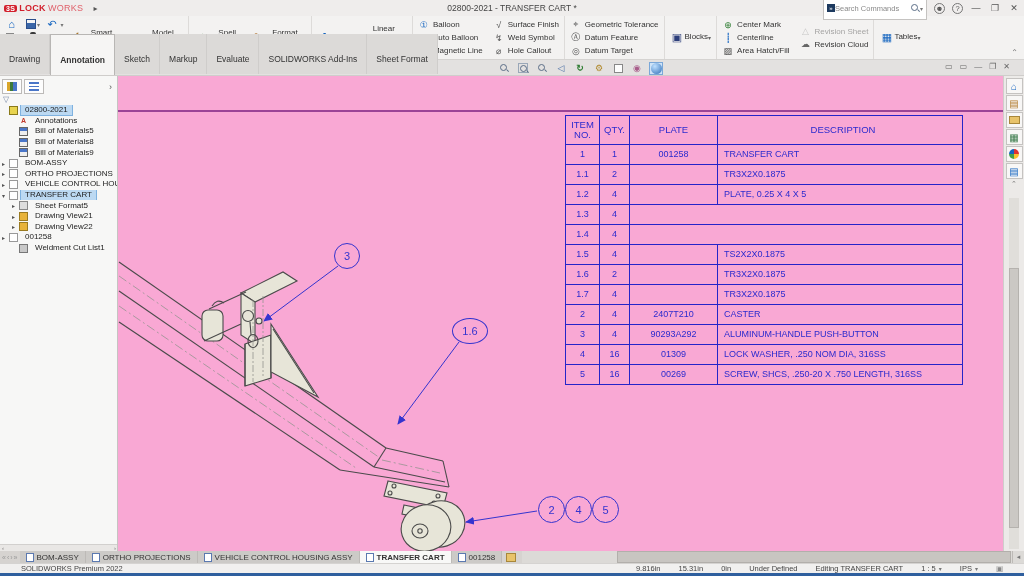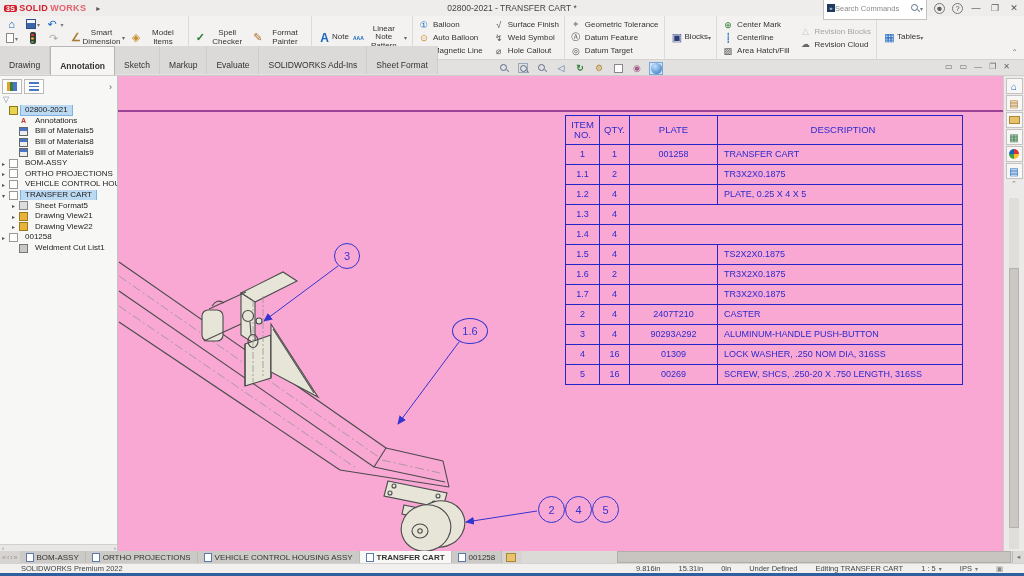--- a/index.html
+++ b/index.html
@@ -4,21 +4,21 @@
 <style>
   *{margin:0;padding:0;box-sizing:border-box}
   html,body{width:1024px;height:576px;overflow:hidden}
   body{font-family:"Liberation Sans",sans-serif;font-size:9px;color:#333;background:#e7e5d8}
   .app{position:relative;width:1024px;height:576px;background:#efedec}
 
   
   .titlebar{position:absolute;left:0;top:0;width:1024px;height:16px;background:#efedec;display:flex;align-items:center;padding:0 4px}
   .brand{display:flex;align-items:center;gap:2px;font-weight:bold;color:#d21e2b;font-size:9px;letter-spacing:.3px}
   .brand .ds{background:#d21e2b;color:#fff;border-radius:2px;padding:0 2px;font-size:7px}
-  .brand .works{color:#e0616b;font-weight:bold}
+  .brand .works{color:#e0616b;font-weight:normal}
   .flyout{color:#555;font-size:8px;margin-left:10px}
   .title{position:absolute;left:0;right:0;text-align:center;font-size:8.5px;color:#444;pointer-events:none}
   .tright{margin-left:auto;display:flex;align-items:center;gap:7px;z-index:2}
   .searchbox{display:flex;align-items:center;gap:0;background:#fff;border:1px solid #c5c3c1;height:24px;width:104px;padding:0 3px}
   .searchbox .cmdicon{width:8px;height:8px;background:#1d3a5f;color:#fff;font-size:6px;line-height:8px;text-align:center}
   .searchbox .ph{color:#8a8a8a;font-size:7.5px;flex:1}
   .mag{position:relative;width:10px;height:10px;display:inline-block}
   .mag::before{content:"";position:absolute;left:1px;top:1px;width:5px;height:5px;border:1.3px solid #5b6e87;border-radius:50%}
   .mag::after{content:"";position:absolute;left:7.2px;top:7.2px;width:3px;height:1.4px;background:#5b6e87;transform:rotate(45deg)}
   .circbtn{width:11px;height:11px;border:1px solid #777;border-radius:50%;font-size:7.5px;line-height:9px;text-align:center;color:#555}
@@ -71,21 +71,21 @@
   .redo-icon::before{content:"↷";color:#aaa}
   .options-icon::before{content:"⚙";color:#777}
   .export-icon::before{content:"⇗";color:#7a8a3a}
   .i-floppy{width:10px;height:10px;background:linear-gradient(#f4f4f4 0 3px,#3b66a8 3px);border:1px solid #2c4f8c;display:inline-block}
   .i-page{width:8px;height:10px;background:#fff;border:1px solid #888;display:inline-block}
   .i-traffic{width:6px;height:12px;background:#3a3a3a;border-radius:2px;position:relative;display:inline-block}
   .i-traffic::before{content:"";position:absolute;left:1.7px;top:1.5px;width:2.6px;height:2.6px;border-radius:50%;background:#e53935;box-shadow:0 3.5px 0 #fbc02d,0 7px 0 #43a047}
 
   
   .tabrow{position:absolute;left:0;top:60px;width:1024px;height:16px;background:#e3e1e0;border-bottom:1px solid #cfcdcb;display:flex;align-items:flex-end}
-  .ctab{padding:14px 9px;font-size:8.5px;color:#333;border-right:1px solid #cfcdcb;background:#dcdad8;height:15px;white-space:nowrap}
+  .ctab{padding:20px 9px;font-size:8.5px;color:#333;border-right:1px solid #cfcdcb;background:#dcdad8;height:15px;white-space:nowrap}
   .ctab.active{background:#f6f5f4;font-weight:bold;border:1px solid #b8b6b4;border-bottom:none}
   .headsup{position:absolute;left:497px;top:1px;display:flex;align-items:center;gap:5px;height:14px}
   .hubtn{display:flex;align-items:center;justify-content:center;width:14px;height:13px;font-size:9px;color:#4a6fa5}
   .hubtn.hl{background:#cfe3f7;border:1px solid #7aa7d8}
   .hu-box{border:1px solid #9aa7b8}
   .prev-view-icon::before{content:"◁";color:#4a6fa5}
   .redraw-icon::before{content:"↻";color:#2e7d32;font-weight:bold}
   .sheet-props-icon::before{content:"⚙";color:#b0892c}
   .display-style-icon{width:9px;height:9px;background:#fdfdfd;border:1px solid #888}
   .hide-items-icon::before{content:"◉";color:#a85c8a}
@@ -164,21 +164,21 @@
   .taskstripe{position:absolute;left:0;top:573px;width:1024px;height:3px;background:#2f5f9e}
 </style>
 </head>
 <body>
 
 <div class="app">
 
   <div class="titlebar">
     <span class="brand">
       <span class="ds">3S</span>
-      <span>SOLID</span>
+      <span>LOCK</span>
         <span class="works">WORKS</span>
     </span>
     <span class="flyout">▸</span>
     <span class="title">02800-2021 - TRANSFER CART *</span>
     <span class="tright">
       <span class="searchbox">
         <span class="cmdicon">»</span>
         <span class="ph">Search Commands</span>
         <span class="mag"></span>
         <span class="caret">▾</span>
@@ -329,21 +329,21 @@
           <span class="rlabel">Centerline</span>
         </div>
         <div class="rtool">
           <span class="ricon area-hatch-icon"></span>
           <span class="rlabel">Area Hatch/Fill</span>
         </div>
       </div>
     <div class="rgroup col">
         <div class="rtool dis">
           <span class="ricon revision-symbol-icon"></span>
-          <span class="rlabel">Revision Blocks</span>
+          <span class="rlabel">Revision Sheet</span>
         </div>
         <div class="rtool">
           <span class="ricon revision-cloud-icon"></span>
           <span class="rlabel">Revision Cloud</span>
         </div>
       </div>
     <div class="rgroup big nosep">
         <div class="rtool">
           <span class="ricon tables-icon"></span>
           <span class="rlabel">Tables</span>

